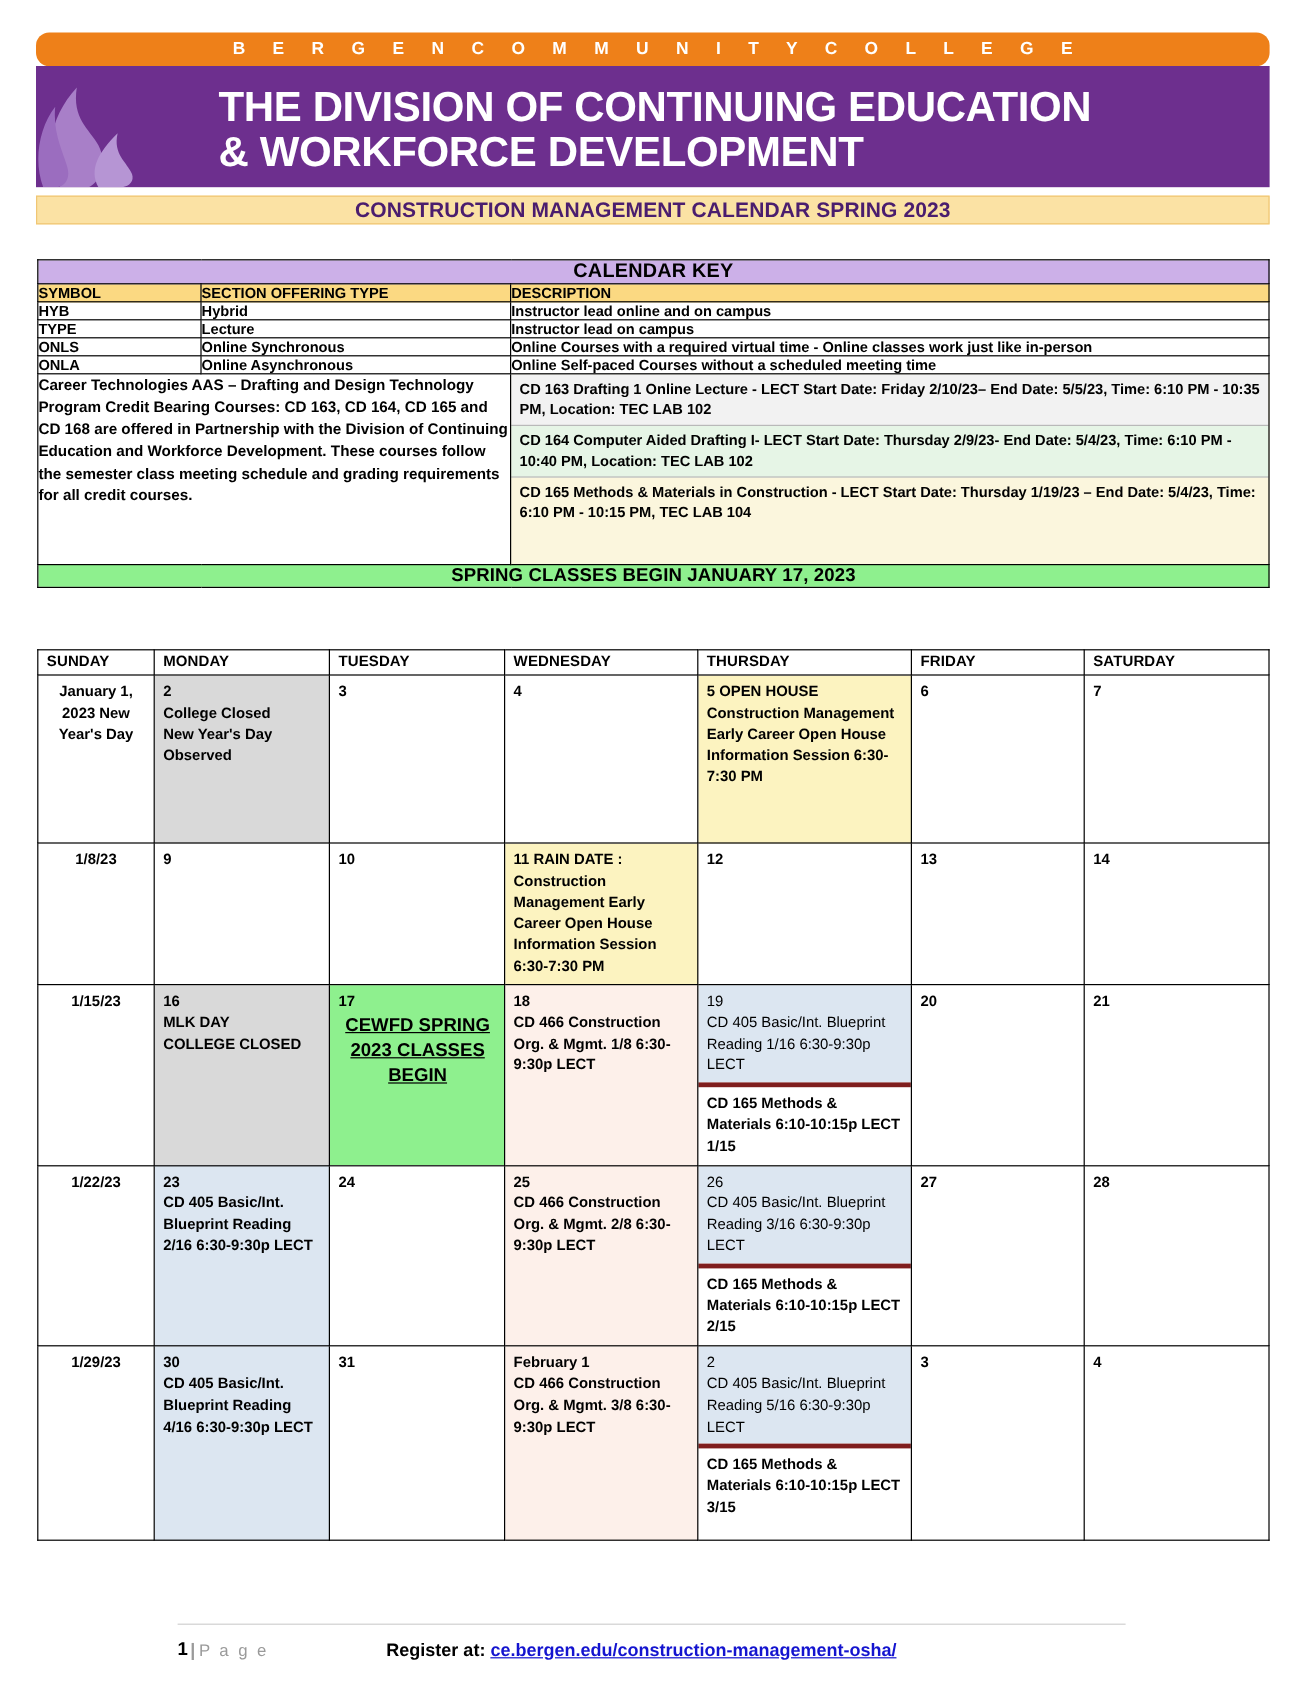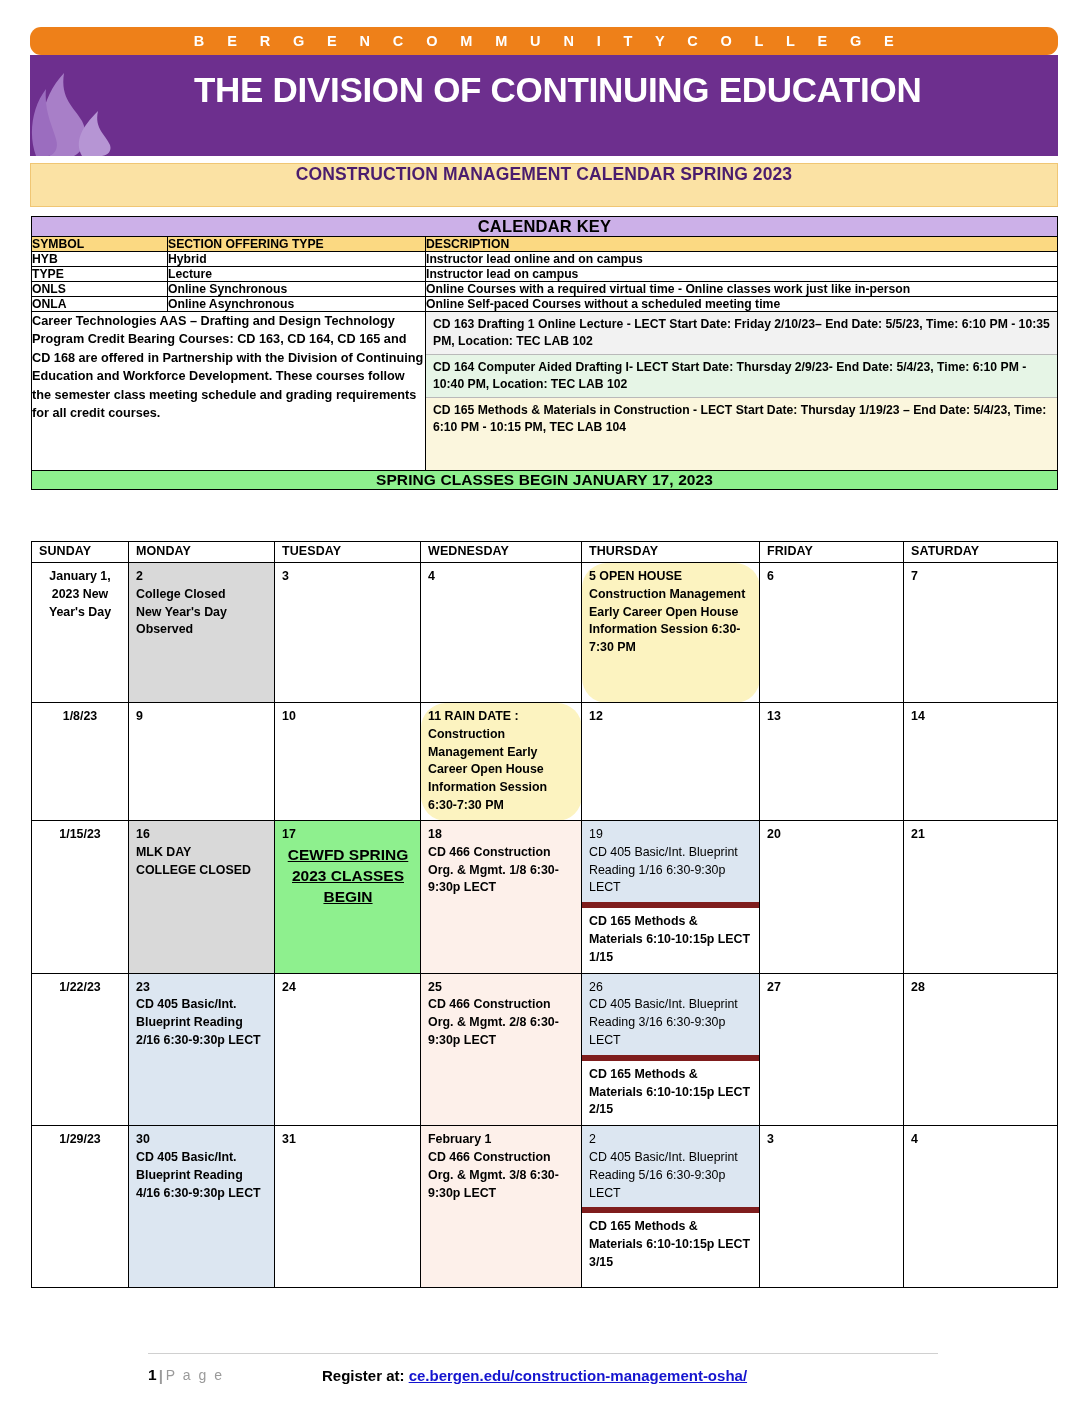--- a/index.html
+++ b/index.html
@@ -32,38 +32,38 @@
   }
 
   .header-purple {
     position: absolute; left: 30px; top: 55px;
     width: 1028px; height: 101px;
     background: #6d2f8e;
     overflow: hidden;
   }
   .flame-wrap { position: absolute; left: 0; top: 0; width: 135px; height: 101px; }
   .title-block {
-    position: absolute; left: 164px; top: 16px;
+    position: absolute; left: 152px; top: 16px;
     width: 860px;
   }
   .title-line {
     color: #ffffff;
     font-size: 35px;
     font-weight: 700;
     line-height: 37px;
     letter-spacing: -0.3px;
     white-space: nowrap;
   }
 
   .subtitle-bar {
     position: absolute; left: 30px; top: 163px;
-    width: 1028px; height: 44px;
+    width: 1028px; height: 24px;
     background: #fbe2a4;
     border: 1px solid #f0c674;
-    display: flex; align-items: flex-start; justify-content: center;
+    display: flex; align-items: flex-end; justify-content: center;
   }
   .subtitle-bar-text {
     color: #4a1d6e;
     font-size: 17.5px;
     font-weight: 700;
     letter-spacing: 0.1px;
   }
 
   
   .doc-table {
@@ -159,37 +159,37 @@
     padding-left: 3px; padding-right: 3px;
   }
   .daynum { display: block; }
   .evt { display: block; }
   .stack-cell { padding: 0; }
   .stack-top {
     padding: 5px 6px 5px 7px;
     font-size: 12.4px; font-weight: 400; line-height: 17.8px;
   }
   .stack-bot {
-    border-top: 6px solid #7f1d1d;
+    border-top: 4px solid #7f1d1d;
     padding: 5px 6px 6px 7px;
     font-size: 12.4px; font-weight: 700; line-height: 17.8px;
     background: #ffffff;
   }
   .u-underline { text-decoration: underline; }
   .center-big {
     text-align: center;
     font-size: 15.5px;
     line-height: 21px;
     font-weight: 700;
   }
 
   
   .bg-white  { background: #ffffff; }
   .bg-gray   { background: #d9d9d9; }
-  .bg-yellow { background: #fcf3c0; border-radius: 25px; }
+  .bg-yellow { background: #fcf3c0; }
   .bg-green  { background: #8ef08e; }
   .bg-blue   { background: #dce6f1; }
   .bg-peach  { background: #fdf0ea; }
 
   
   .footer-rule {
     position: absolute; left: 148px; top: 1353px;
     width: 790px; height: 1px; background: #d0d0d0;
   }
   .footer {
@@ -216,20 +216,21 @@
   <div class="header-purple">
     <div class="flame-wrap">
       <svg width="135" height="101" viewBox="0 0 135 101" xmlns="http://www.w3.org/2000/svg">
         <path d="M20 101 C 6 78, 10 44, 34 18 C 30 44, 44 52, 52 66 C 60 82, 54 96, 44 101 Z" fill="#a87fc8"></path>
         <path d="M52 101 C 44 86, 52 72, 68 56 C 64 74, 76 80, 80 90 C 82 96, 78 100, 72 101 Z" fill="#b695d4"></path>
         <path d="M6 101 C -2 80, 2 52, 16 34 C 14 56, 22 70, 26 84 C 29 94, 24 100, 18 101 Z" fill="#9b6dbf"></path>
       </svg>
     </div>
     <div class="title-block">
       <div class="title-line">THE DIVISION OF CONTINUING EDUCATION</div>
+      <div class="title-line">&amp; WORKFORCE DEVELOPMENT</div>
     </div>
   </div>
 
   <div class="subtitle-bar">
     <div class="subtitle-bar-text">CONSTRUCTION MANAGEMENT CALENDAR SPRING 2023</div>
   </div>
 
   <table class="doc-table">
     <colgroup>
       <col style="width:136px">

